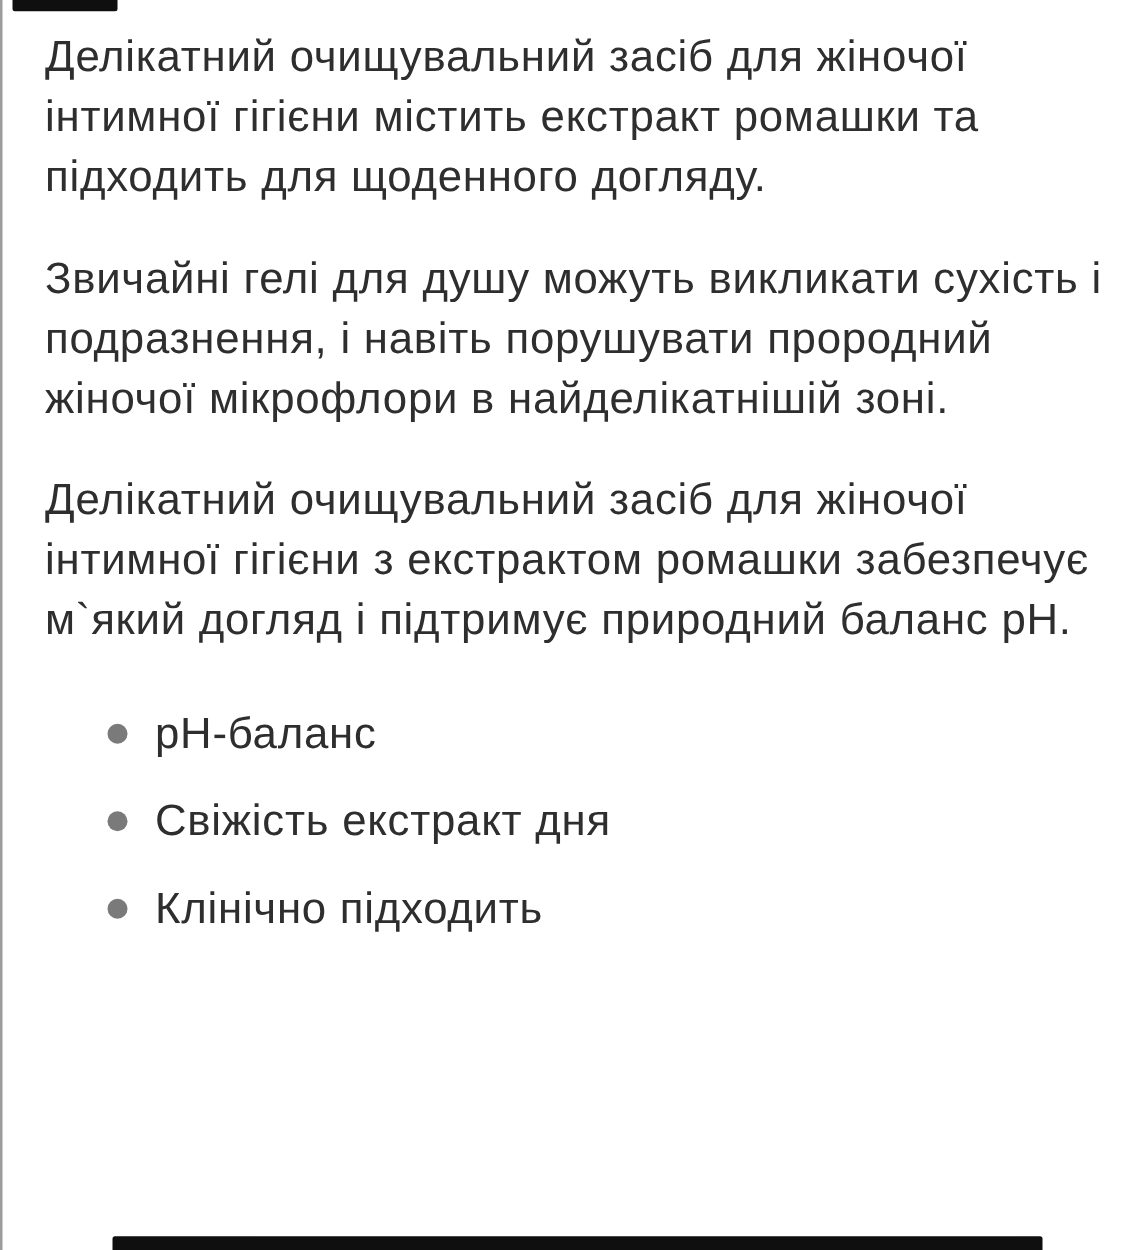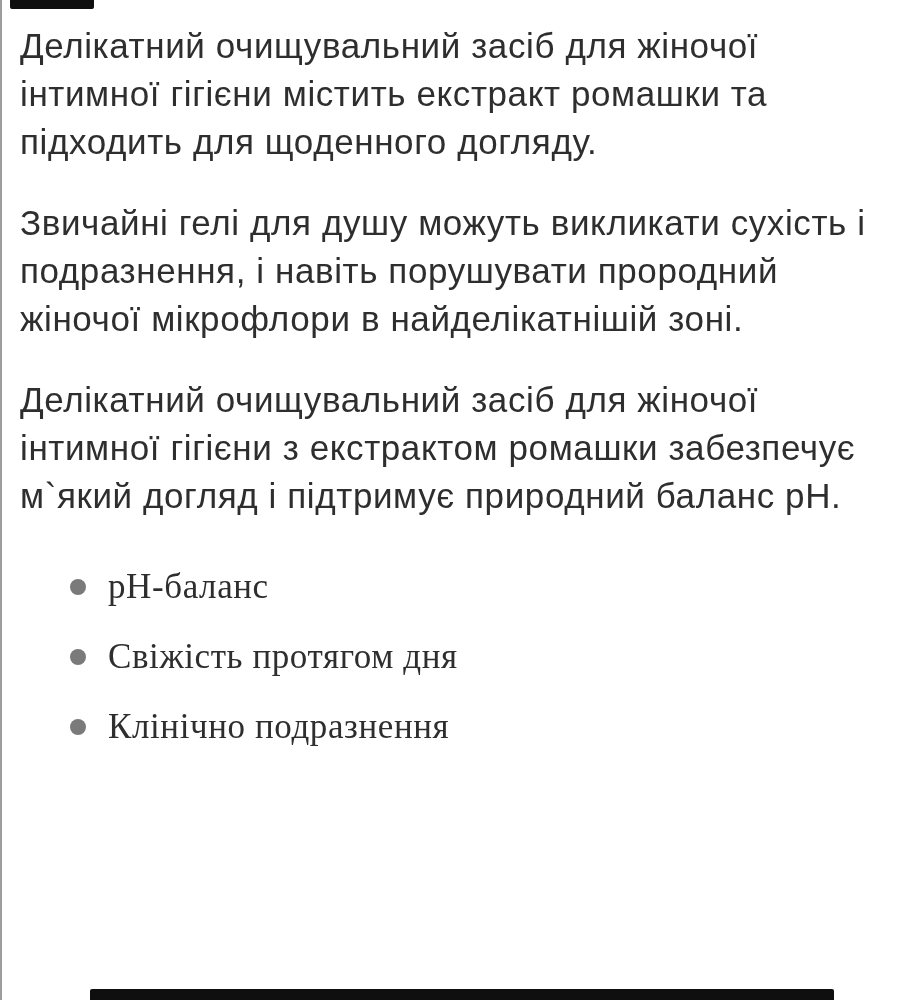--- a/index.html
+++ b/index.html
@@ -41,21 +41,21 @@
   }
   .frag-bottom {
     left: 90px;
     bottom: 0;
     width: 744px;
     height: 11px;
     border-radius: 2px 2px 0 0;
   }
   .content {
     position: absolute;
-    left: 0;
+    left: 16px;
     top: 0;
     right: 0;
     padding: 22px 18px 0 20px;
   }
   .para {
     margin: 0 0 33px 0;
     font-size: 35px;
     line-height: 48px;
     font-weight: 400;
     letter-spacing: 0.6px;
@@ -67,21 +67,20 @@
     padding: 0;
   }
   ul.benefits li {
     position: relative;
     margin: 0;
     height: 70px;
     padding-left: 88px;
     font-size: 35px;
     line-height: 48px;
     letter-spacing: 0.6px;
-    font-family: Liberation Serif, serif;
   }
   ul.benefits .dot {
     position: absolute;
     left: 50px;
     top: 16px;
     width: 16px;
     height: 16px;
     border-radius: 50%;
     background: #7a7a7a;
   }
@@ -113,25 +112,25 @@
 м`який догляд і підтримує природний баланс pH.</p>
 
 
     <ul class="benefits">
       <li>
         <span class="dot"></span>
         <span>pH-баланс</span>
       </li>
       <li>
         <span class="dot"></span>
-        <span>Свіжість протягом дня</span>
+        <span>Свіжість екстракт дня</span>
       </li>
       <li>
         <span class="dot"></span>
-        <span>Клінічно подразнення</span>
+        <span>Клінічно підходить</span>
       </li>
     </ul>
 
 
   </div>
 
   <div class="frag frag-bottom"></div>
 
 </div>
 

